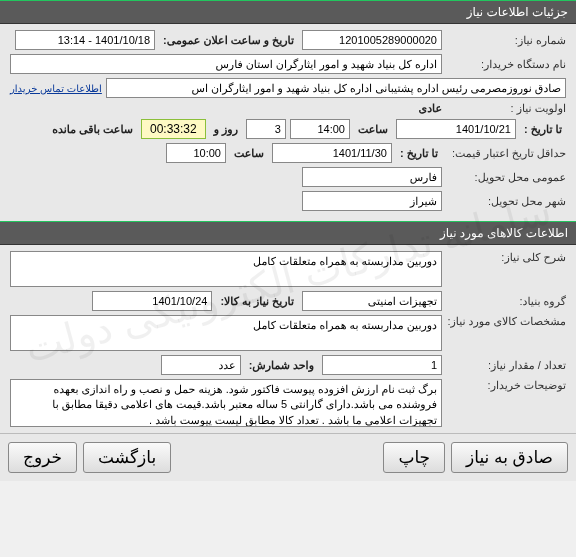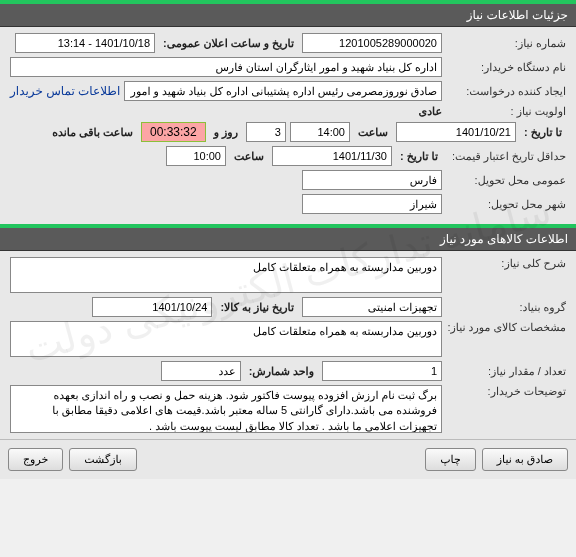--- a/index.html
+++ b/index.html
@@ -22,21 +22,21 @@
     color: rgba(0,0,0,0.06);
     pointer-events: none;
     z-index: 100;
     white-space: nowrap;
   }
   .section-header {
     background: #5a5a5a;
     color: #fff;
     padding: 4px 8px;
     font-size: 12px;
-    border-top: 4px solid #22c55e;
+    border-top: 1px solid #22c55e;
     border-bottom: 1px solid #333;
   }
   .form-body {
     background: #e8e8e8;
     padding: 6px 10px;
   }
   .row {
     display: flex;
     align-items: center;
     margin-bottom: 4px;
@@ -67,43 +67,44 @@
     line-height: 1.4;
   }
   .w-full { flex: 1; }
   .w-140 { width: 140px; }
   .w-120 { width: 120px; }
   .w-80 { width: 80px; }
   .w-60 { width: 60px; }
   .w-40 { width: 40px; }
   .link {
     color: #0a3a9a;
+    text-decoration: underline;
     cursor: pointer;
-    font-size: 12px;
+    font-size: 10px;
   }
   .timer-box {
-    background: #fca5a5;
+    background: #fef9c3;
     border: 1px solid #8bbf3a;
     padding: 2px 8px;
     direction: ltr;
     display: inline-block;
     font-size: 12px;
   }
   .static-text { font-size: 11px; color: #222; font-weight: bold; }
   .button-bar {
     display: flex;
     gap: 6px;
     padding: 8px;
     justify-content: flex-start;
     background: #e8e8e8;
     border-top: 1px solid #bbb;
   }
   button {
     font-family: Tahoma, Arial, sans-serif;
-    font-size: 11px;
+    font-size: 17px;
     padding: 4px 14px;
     border: 1px solid #888;
     background: linear-gradient(#fafafa,#ddd);
     border-radius: 3px;
     cursor: pointer;
   }
   .spacer { flex: 1; }
   .items-body { background: #e8e8e8; padding: 6px 10px 2px; }
 </style>
 </head>
@@ -121,21 +122,20 @@
     <span class="label-inline static-text">تاریخ و ساعت اعلان عمومی:</span>
     <input type="text" class="w-140 input-ltr" value="1401/10/18 - 13:14" style="">
   </div>
 
   <div class="row">
     <span class="label">نام دستگاه خریدار:</span>
     <input type="text" class="w-full" value="اداره کل بنیاد شهید و امور ایثارگران استان فارس" style="">
   </div>
 
   <div class="row">
-    <span class="label">ایجاد کننده درخواست:</span>
     <input type="text" class="w-full" value="صادق نوروزمصرمی رئیس اداره پشتیبانی اداره کل بنیاد شهید و امور ایثارگران اس" style="">
     <a class="link">اطلاعات تماس خریدار</a>
   </div>
 
   <div class="row">
     <span class="label">اولویت نیاز :</span>
     <span class="static-text">عادی</span>
   </div>
 
   <div class="row">

